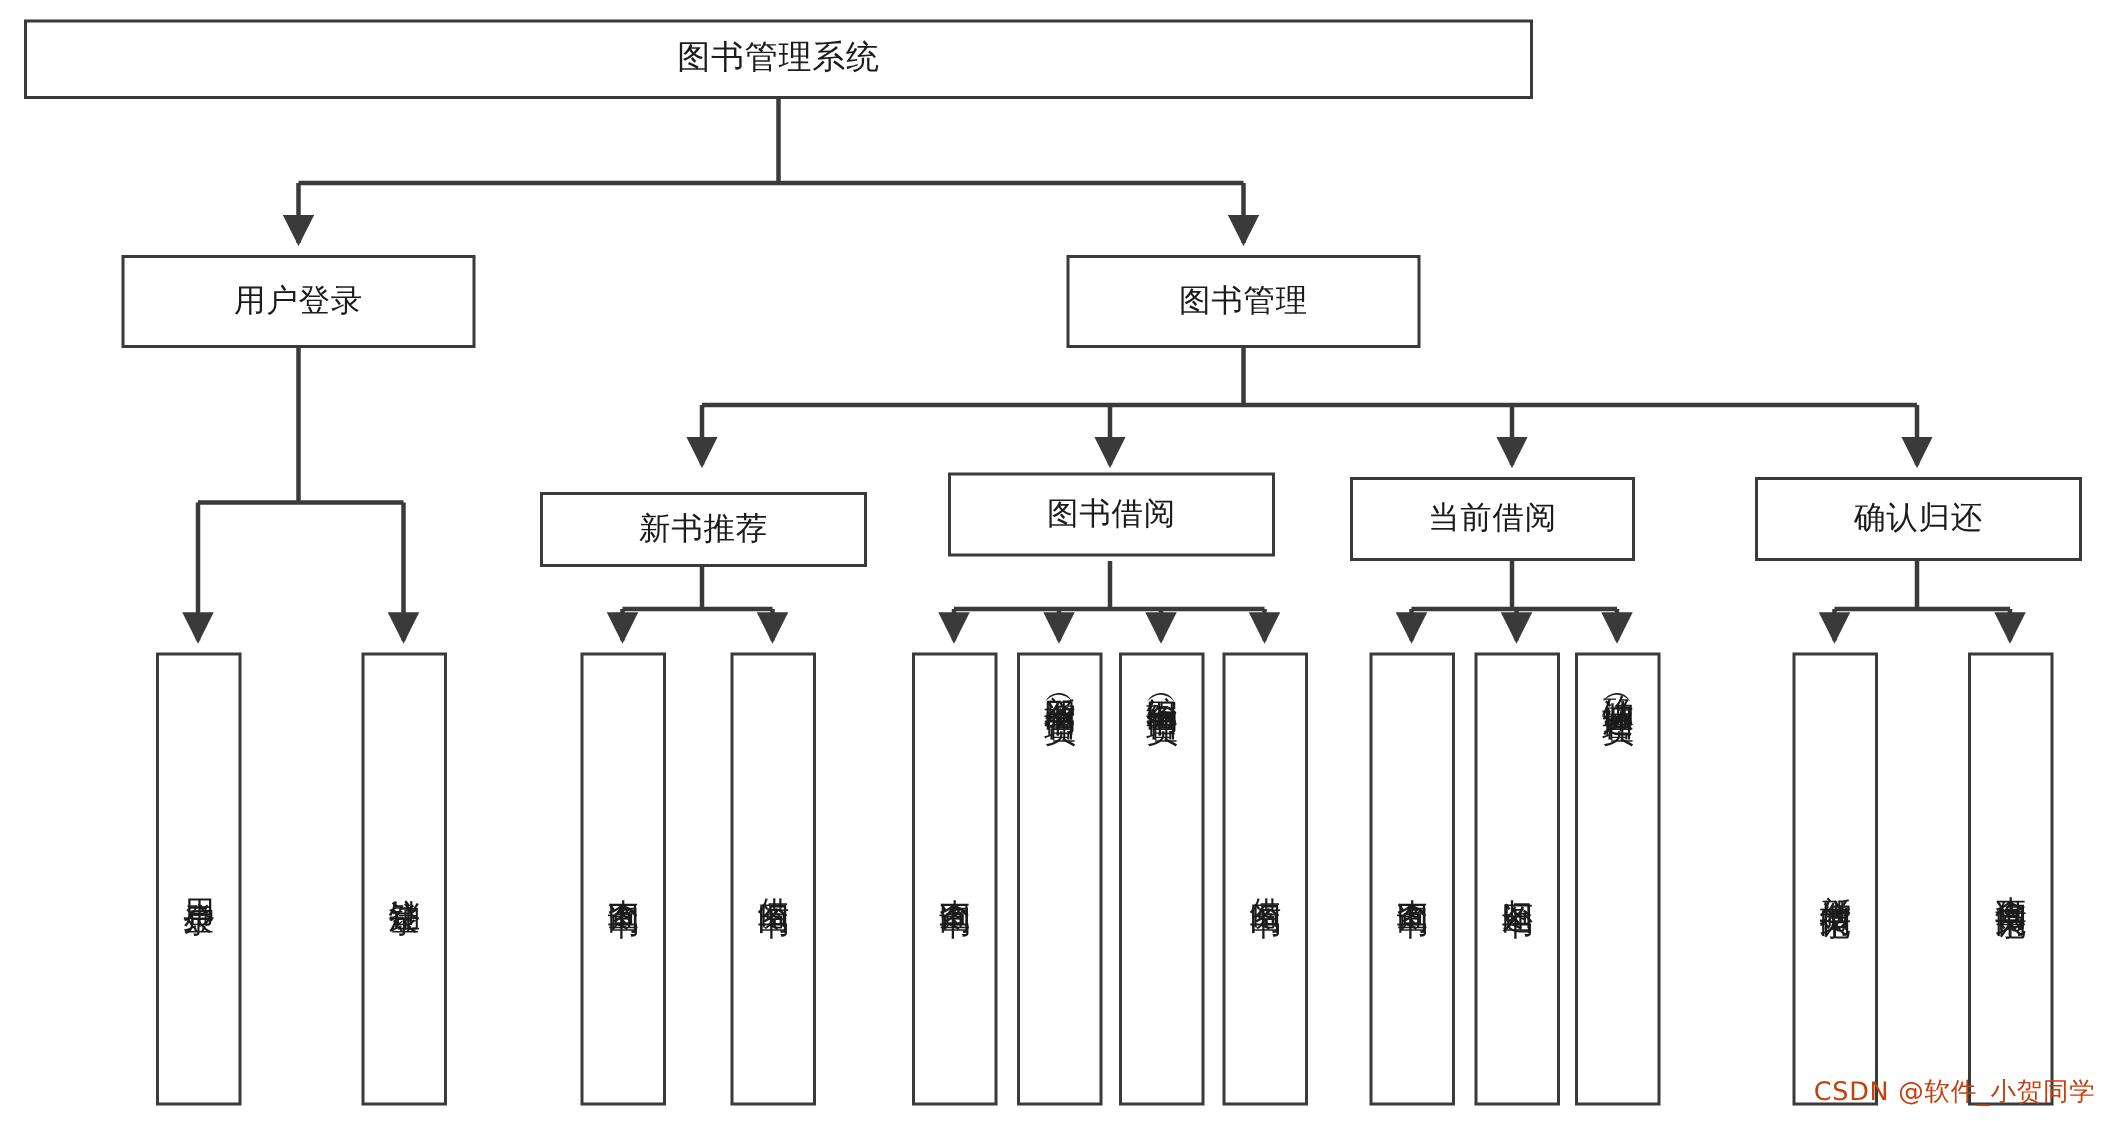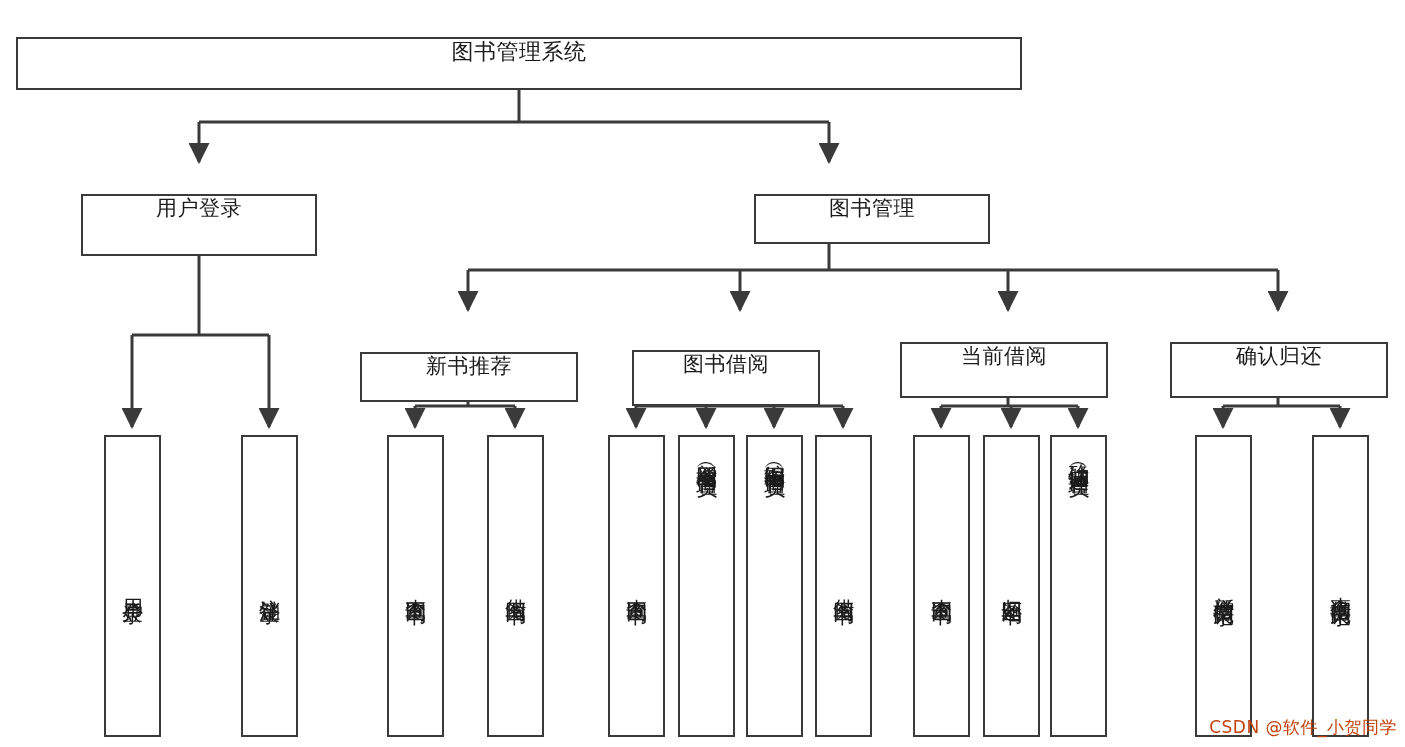--- a/index.html
+++ b/index.html
@@ -23,22 +23,22 @@
     top: 0;
     width: 1405px;
     height: 747px;
   }
   .node {
     position: absolute;
     box-sizing: border-box;
     background: #ffffff;
     border: 2.5px solid #3a3a3a;
     display: flex;
+    align-items: center;
     justify-content: center;
-    margin-top: 24px;
   }
   .node .label-h {
     font-size: 21px;
     color: #1b1b1b;
     line-height: 1.2;
     letter-spacing: 0.5px;
     white-space: nowrap;
   }
   .node.root .label-h { font-size: 22px; }
   .leaf {
@@ -131,31 +131,31 @@
     </g>
   </svg>
 
   <div class="node root" style="left:16px; top:13px; width:1006px; height:53px;">
     <span class="label-h">图书管理系统</span>
   </div>
 
   <div class="node" style="left:81px; top:170px; width:236px; height:62px;">
     <span class="label-h">用户登录</span>
   </div>
-  <div class="node" style="left:754px; top:170px; width:236px; height:50px;">
+  <div class="node" style="left:711px; top:170px; width:236px; height:62px;">
     <span class="label-h">图书管理</span>
   </div>
 
   <div class="node" style="left:360px; top:328px; width:218px; height:50px;">
     <span class="label-h">新书推荐</span>
   </div>
-  <div class="node" style="left:632px; top:326px; width:188px; height:56px;">
+  <div class="node" style="left:632px; top:315px; width:218px; height:56px;">
     <span class="label-h">图书借阅</span>
   </div>
-  <div class="node" style="left:900px; top:318px; width:208px; height:56px;">
+  <div class="node" style="left:900px; top:318px; width:190px; height:56px;">
     <span class="label-h">当前借阅</span>
   </div>
   <div class="node" style="left:1170px; top:318px; width:218px; height:56px;">
     <span class="label-h">确认归还</span>
   </div>
 
   <div class="leaf centered" style="left:104px; top:435px; width:57px; height:302px;">
     <span class="label-v">用户登录</span>
   </div>
   <div class="leaf centered" style="left:241px; top:435px; width:57px; height:302px;">

